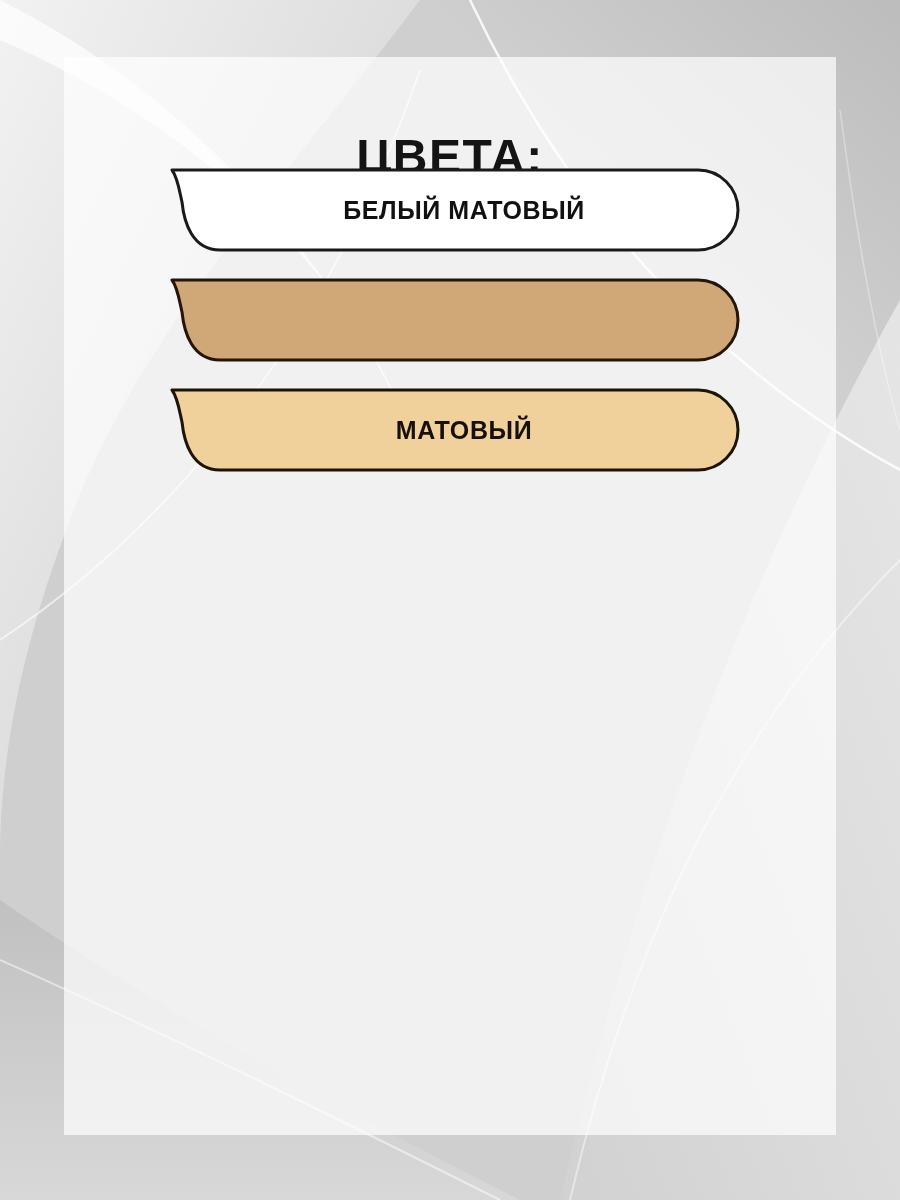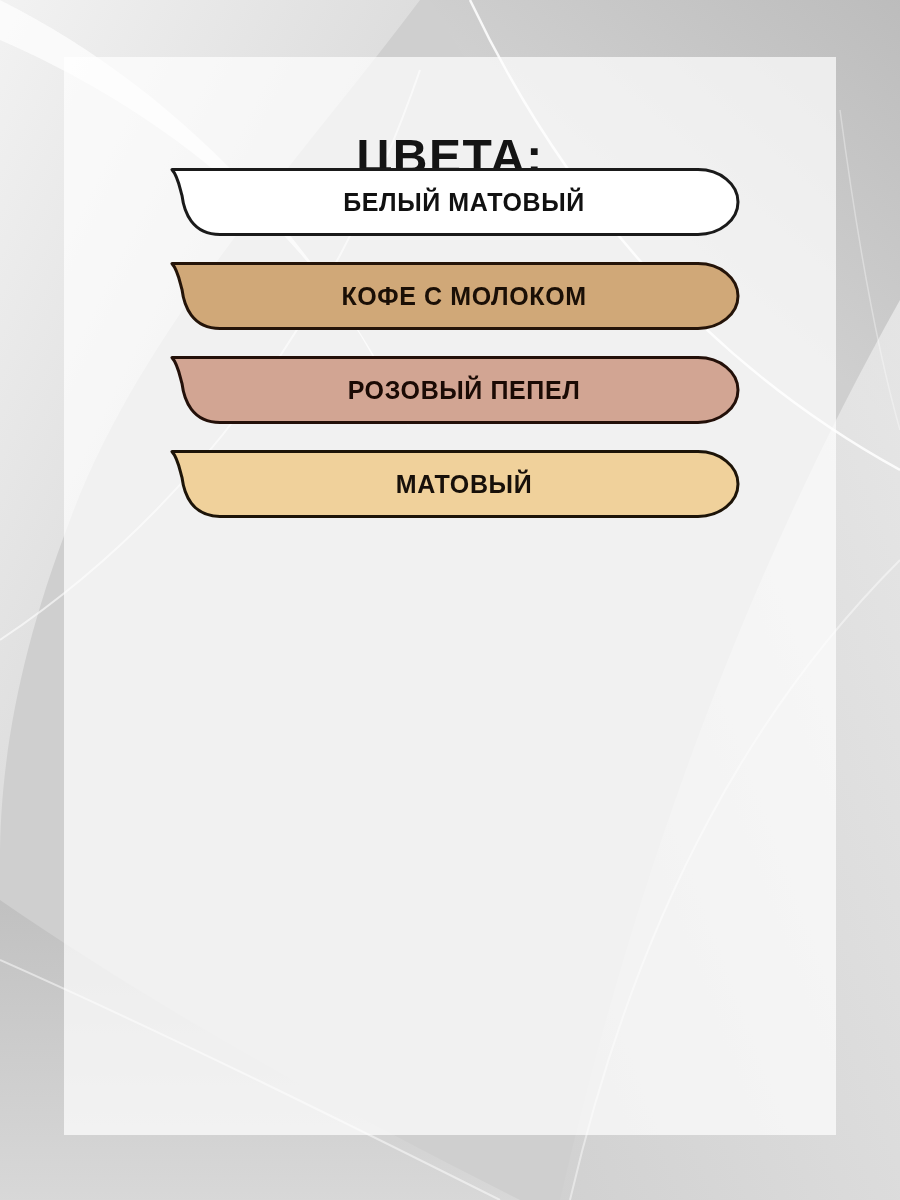--- a/index.html
+++ b/index.html
@@ -52,21 +52,21 @@
   .swatch-list {
     position: absolute;
     left: 106px;
     top: 111px;
     width: 570px;
   }
 
   .swatch {
     position: relative;
     width: 570px;
-    height: 68px;
+    height: 84px;
     margin-bottom: 26px;
     display: flex;
     align-items: center;
     justify-content: center;
   }
   .swatch:last-child { margin-bottom: 0; }
 
   .swatch-shape {
     position: absolute;
     inset: 0;
@@ -141,27 +141,20 @@
     <div class="swatch">
           <svg class="swatch-shape" viewBox="0 0 570 84" preserveAspectRatio="none">
             <path d="M2,2 L528,2 A40,40 0 0 1 528,82 L50,82 C22,82 14,54 12,34 C10,26 8,10 2,2 Z" fill="#ffffff" stroke="#1a1a1a" stroke-width="3" stroke-linejoin="round" vector-effect="non-scaling-stroke"></path>
           </svg>
           <div class="swatch-label" style="color: rgb(17, 17, 17);">БЕЛЫЙ МАТОВЫЙ</div>
         </div>
         <div class="swatch">
           <svg class="swatch-shape" viewBox="0 0 570 84" preserveAspectRatio="none">
             <path d="M2,2 L528,2 A40,40 0 0 1 528,82 L50,82 C22,82 14,54 12,34 C10,26 8,10 2,2 Z" fill="#d0a878" stroke="#241409" stroke-width="3" stroke-linejoin="round" vector-effect="non-scaling-stroke"></path>
           </svg>
-          <div class="swatch-label" style="color: rgb(26, 15, 6);">КОФЕ С МОЛОКОМ</div>
-        </div>
-        <div class="swatch">
-          <svg class="swatch-shape" viewBox="0 0 570 84" preserveAspectRatio="none">
-            <path d="M2,2 L528,2 A40,40 0 0 1 528,82 L50,82 C22,82 14,54 12,34 C10,26 8,10 2,2 Z" fill="#d2a593" stroke="#231009" stroke-width="3" stroke-linejoin="round" vector-effect="non-scaling-stroke"></path>
-          </svg>
-          <div class="swatch-label" style="color: rgb(26, 10, 4);">РОЗОВЫЙ ПЕПЕЛ</div>
         </div>
         <div class="swatch">
           <svg class="swatch-shape" viewBox="0 0 570 84" preserveAspectRatio="none">
             <path d="M2,2 L528,2 A40,40 0 0 1 528,82 L50,82 C22,82 14,54 12,34 C10,26 8,10 2,2 Z" fill="#f0d19b" stroke="#1d1408" stroke-width="3" stroke-linejoin="round" vector-effect="non-scaling-stroke"></path>
           </svg>
           <div class="swatch-label" style="color: rgb(23, 16, 10);">МАТОВЫЙ</div>
         </div>
       </div>
 
   </div>

